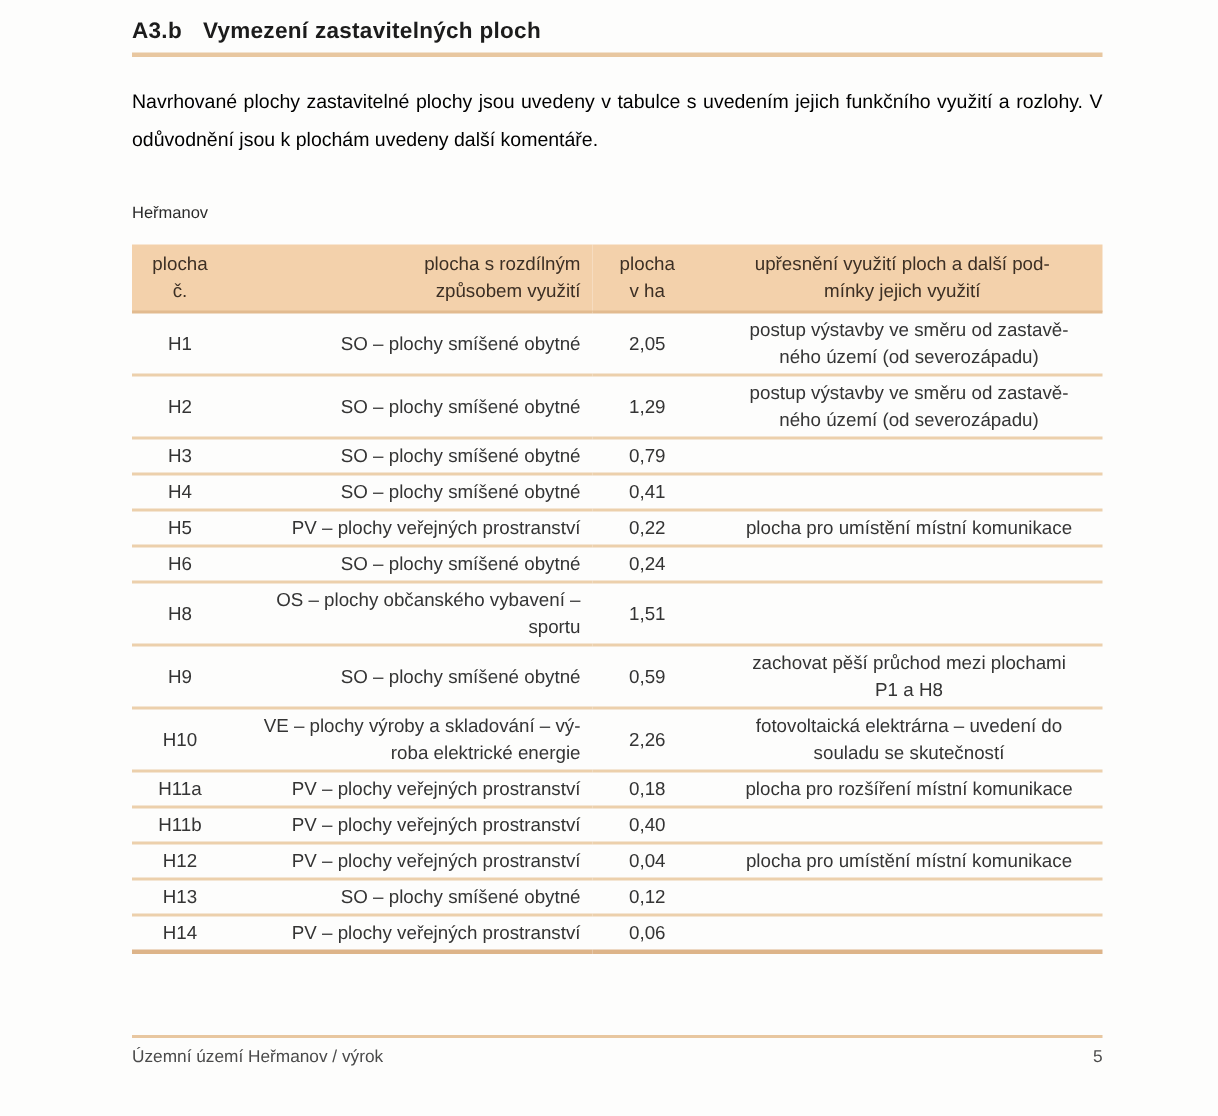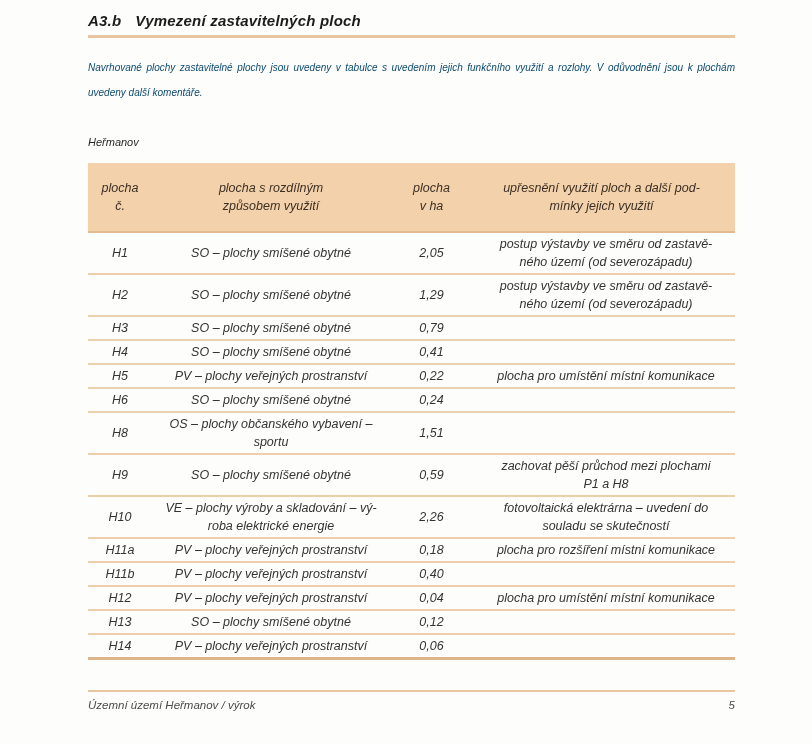--- a/index.html
+++ b/index.html
@@ -11,42 +11,42 @@
     --ink-dark:#1c1c1c;
   }
   *{margin:0;padding:0;box-sizing:border-box;}
   html,body{width:812px;height:744px;}
   body{
     background:#fdfdfc;
     font-family:"Liberation Sans","DejaVu Sans",sans-serif;
     color:var(--ink);
     overflow:hidden;
   }
-  .page{position:relative;width:812px;height:712px;font-style:italic;}
+  .page{position:relative;width:812px;height:712px;}
   .content{position:absolute;left:88px;top:0;width:647px;}
 
   h1.title{
     margin-top:12px;
     font-size:15px;
     font-weight:bold;
     color:var(--ink-dark);
     letter-spacing:0.2px;
   }
   .h-num{margin-right:14px;}
   .rule{
     margin-top:6px;
     height:3px;
     background:var(--accent);
   }
   p.body-par{
     margin-top:17px;
-    font-size:10px;
+    font-size:13px;
     line-height:25px;
     text-align:justify;
-    color:#0c4a6e;
+    color:#000000;
   }
   .section-title{
     margin-top:31px;
     font-size:11px;
     color:#2a2a2a;
   }
 
   table.areas{
     margin-top:15px;
     width:647px;
@@ -58,29 +58,29 @@
   }
   table.areas th, table.areas td{
     white-space:pre-line;
     vertical-align:middle;
     line-height:18px;
   }
   table.areas thead th{
     background:var(--head-bg);
     font-weight:normal;
     color:#3c2f24;
-    padding:16px 0;
+    padding:4px 0;
     border-bottom:2px solid #e2bb90;
   }
   table.areas tbody td{
     padding:2px 0;
     border-bottom:2px solid var(--divider);
   }
   .c1{width:64px;text-align:center;}
-  .c2{width:243px;text-align:center;padding-left:3px !important;padding-right:8px !important;}
+  .c2{width:243px;text-align:right;padding-left:3px !important;padding-right:8px !important;}
   .c3{width:73px;text-align:center;}
   .c4{width:267px;}
   thead .c4{}
   tbody .c4{text-align:center;padding-left:9px !important;}
 
   .footer{
     position:absolute;
     left:88px;
     top:690px;
     width:647px;

